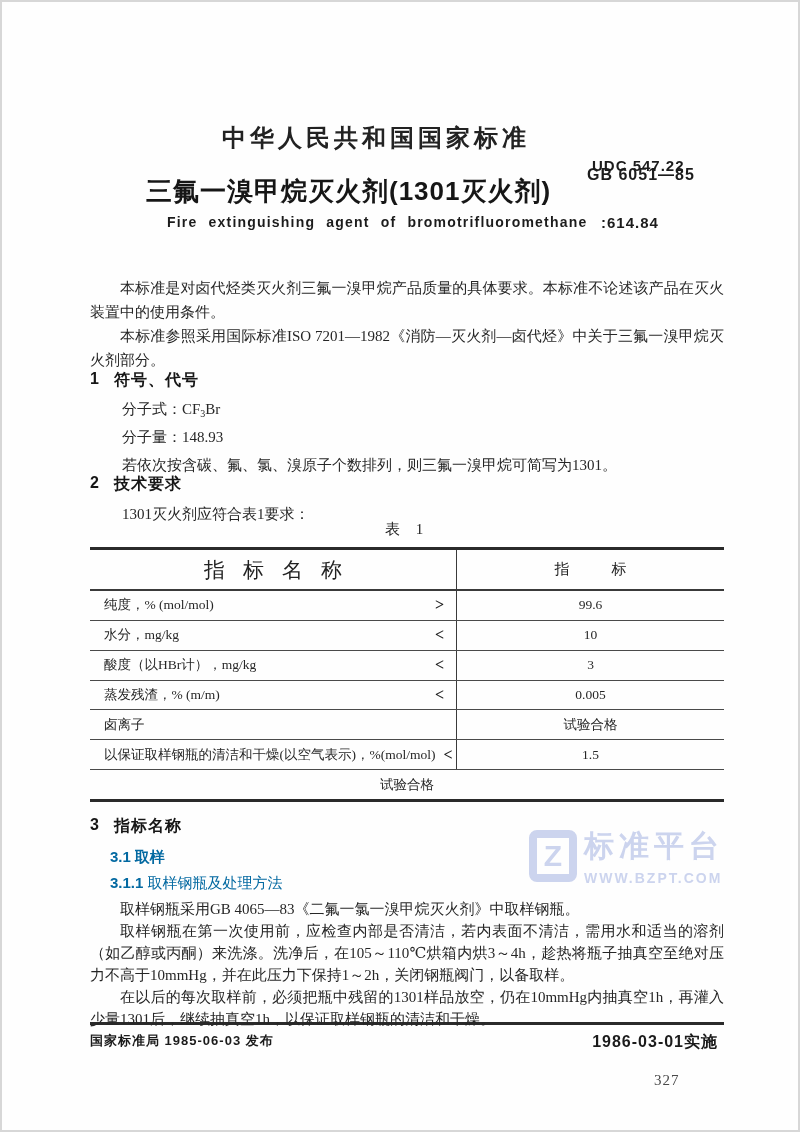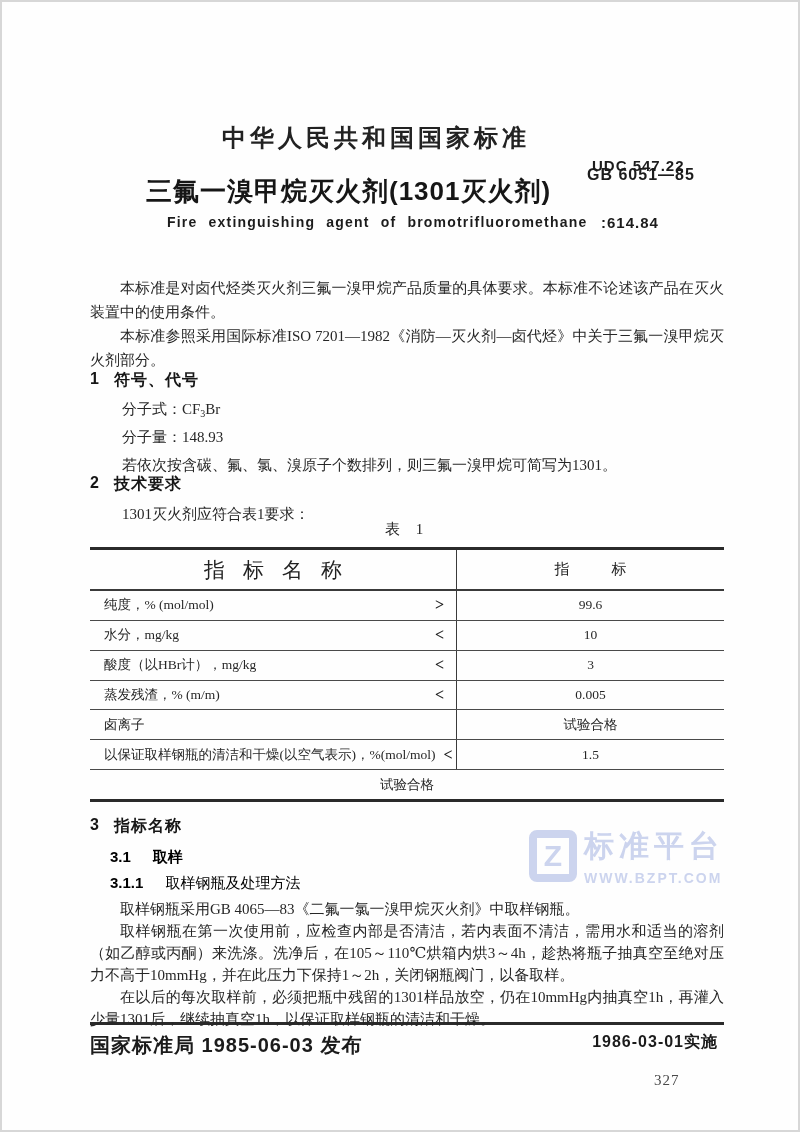--- a/index.html
+++ b/index.html
@@ -46,21 +46,21 @@
   
   .body-col{position:absolute;left:88px;width:634px;z-index:2;}
   .para{
     font-size:15px;line-height:24px;text-align:justify;
     text-indent:2em;color:#262626;margin:0;
   }
   .h-sec{
     font-size:16px;font-weight:bold;color:#161616;
     letter-spacing:1px;display:flex;gap:14px;
   }
-  .h-sub{font-size:15px;font-weight:bold;color:#000000;display:flex;gap:22px;}
+  .h-sub{font-size:15px;font-weight:bold;color:#0369a1;display:flex;gap:4px;}
   .line{font-size:15px;color:#262626;}
   sub.f{font-size:10px;vertical-align:-3px;}
 
   
   .tbl-caption{
     position:absolute;left:88px;top:518px;width:634px;
     text-align:center;font-size:15px;letter-spacing:6px;color:#222;
   }
   .tbl{
     position:absolute;left:88px;top:545px;width:634px;height:255px;
@@ -83,21 +83,21 @@
   .hc1{justify-content:center;font-size:21px;letter-spacing:18px;padding-left:30px;color:#222;}
   .hc2{font-size:15px;letter-spacing:42px;padding-left:42px;color:#222;}
   .r-name{font-size:13.5px;color:#262626;white-space:nowrap;}
   .r-rel{font-size:16px;font-weight:bold;color:#1d1d1d;margin-left:8px;}
   .r-val{font-size:13.5px;color:#262626;}
 
   
   .f-rule{position:absolute;left:88px;top:1020px;width:634px;height:3px;background:#2a2a2a;}
   .f-issued{
     position:absolute;left:88px;top:1030px;
-    font-size:20px;font-weight:bold;letter-spacing:1px;color:#1b1b1b;
+    font-size:13px;font-weight:bold;letter-spacing:1px;color:#1b1b1b;
   }
   .f-impl{
     position:absolute;right:80px;top:1030px;
     font-size:16px;font-weight:bold;letter-spacing:1px;color:#1b1b1b;
   }
   .f-page{
     position:absolute;left:652px;top:1070px;
     font-size:15px;color:#4a4a4a;letter-spacing:1px;
   }
 

